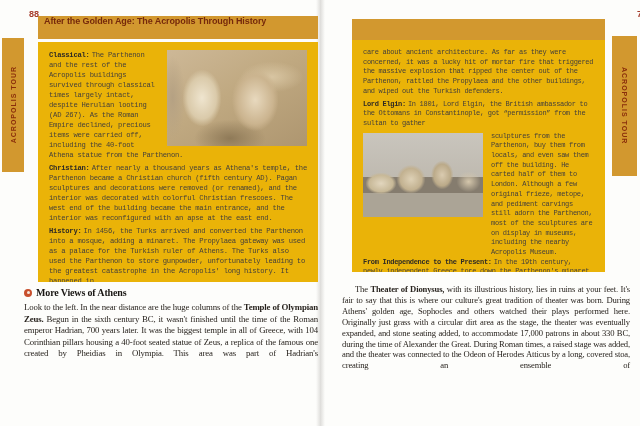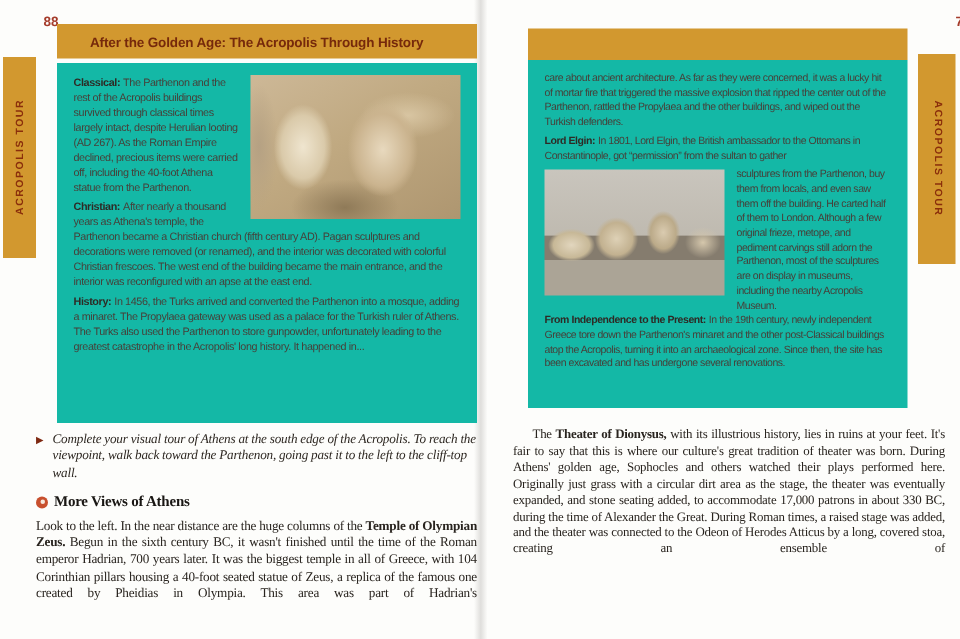--- a/index.html
+++ b/index.html
@@ -19,28 +19,28 @@
   
   .tab{background:#D2982F;display:flex;align-items:center;justify-content:center;}
   .tab-left{left:2px;top:38px;width:22px;height:134px;}
   .tab-right{left:612px;top:36px;width:25px;height:140px;}
   .tab .txt{writing-mode:vertical-rl;font-size:7px;font-weight:bold;letter-spacing:1px;
             color:#8A2E0B;white-space:nowrap;}
   .tab-left .txt{transform:rotate(180deg);}
 
   
   .bar{background:#D2982F;}
-  .bar-left{left:38px;top:16px;width:280px;height:23px;display:flex;align-items:center;
-            padding-left:22px;box-sizing:border-box;}
+  .bar-left{left:38px;top:16px;width:280px;height:23px;display:flex;
+            padding-left:6px;box-sizing:border-box;}
   .bar-left .t{font-size:9px;font-weight:bold;color:#76290B;letter-spacing:-0.1px;}
   .bar-right{left:352px;top:19px;width:253px;height:21px;}
 
   
-  .box{background:#14b8a6;box-sizing:border-box;overflow:hidden;
-       font-size:7.2px;line-height:10px;letter-spacing:-0.25px;color:#46413A;}
+  .box{background:#eab308;box-sizing:border-box;overflow:hidden;
+       font-size:7.2px;line-height:10px;letter-spacing:-0.25px;color:#46413A;font-family:Liberation Mono, monospace;}
   .box-left{left:38px;top:42px;width:280px;height:240px;padding:8px 11px;}
   .box-right{left:352px;top:40px;width:253px;height:232px;padding:8px 11px;font-size:7px;line-height:9.7px;letter-spacing:-0.3px;}
   .box p{margin:0 0 3px 0;}
   .lead{font-weight:bold;color:#2E2A25;}
   .lead:not(:empty){margin-right:2px;}
 
   
   .img-metope{float:right;width:140px;height:96px;margin:0 0 4px 8px;
     background:
       radial-gradient(ellipse 26px 38px at 25% 50%, #EFE5CF 0%, #DACAAA 55%, rgba(0,0,0,0) 75%),
@@ -98,23 +98,20 @@
   </div>
 
   <div class="abs box box-left">
     <div class="img-metope"></div>
     <p><span class="lead">Classical:</span><span>The Parthenon and the rest of the Acropolis buildings survived through classical times largely intact, despite Herulian looting (AD 267). As the Roman Empire declined, precious items were carried off, including the 40-foot Athena statue from the Parthenon.</span></p>
     <p><span class="lead">Christian:</span><span>After nearly a thousand years as Athena's temple, the Parthenon became a Christian church (fifth century AD). Pagan sculptures and decorations were removed (or renamed), and the interior was decorated with colorful Christian frescoes. The west end of the building became the main entrance, and the interior was reconfigured with an apse at the east end.</span></p>
     <p><span class="lead">History:</span><span>In 1456, the Turks arrived and converted the Parthenon into a mosque, adding a minaret. The Propylaea gateway was used as a palace for the Turkish ruler of Athens. The Turks also used the Parthenon to store gunpowder, unfortunately leading to the greatest catastrophe in the Acropolis' long history. It happened in...</span></p>
   </div>
 
   <div class="abs serif main-left">
-    <p class="directions">
-      <span class="tri">▶</span><span>Complete your visual tour of Athens at the south edge of the Acropolis. To reach the viewpoint, walk back toward the Parthenon, going past it to the left to the cliff-top wall.</span>
-    </p>
     <div class="mv-head">
       <span class="mv-icon"></span>
       <span>More Views of Athens</span>
     </div>
     <p class="jlast"><span>Look to the left. In the near distance are the huge columns of the </span><span class="b">Temple of Olympian Zeus.</span><span> Begun in the sixth century BC, it wasn't finished until the time of the Roman emperor Hadrian, 700 years later. It was the biggest temple in all of Greece, with 104 Corinthian pillars housing a 40-foot seated statue of Zeus, a replica of the famous one created by Pheidias in Olympia. This area was part of Hadrian's</span></p>
   </div>
 
   <div class="abs pagenum pn-right">70</div>
 
   <div class="abs bar bar-right"></div>

